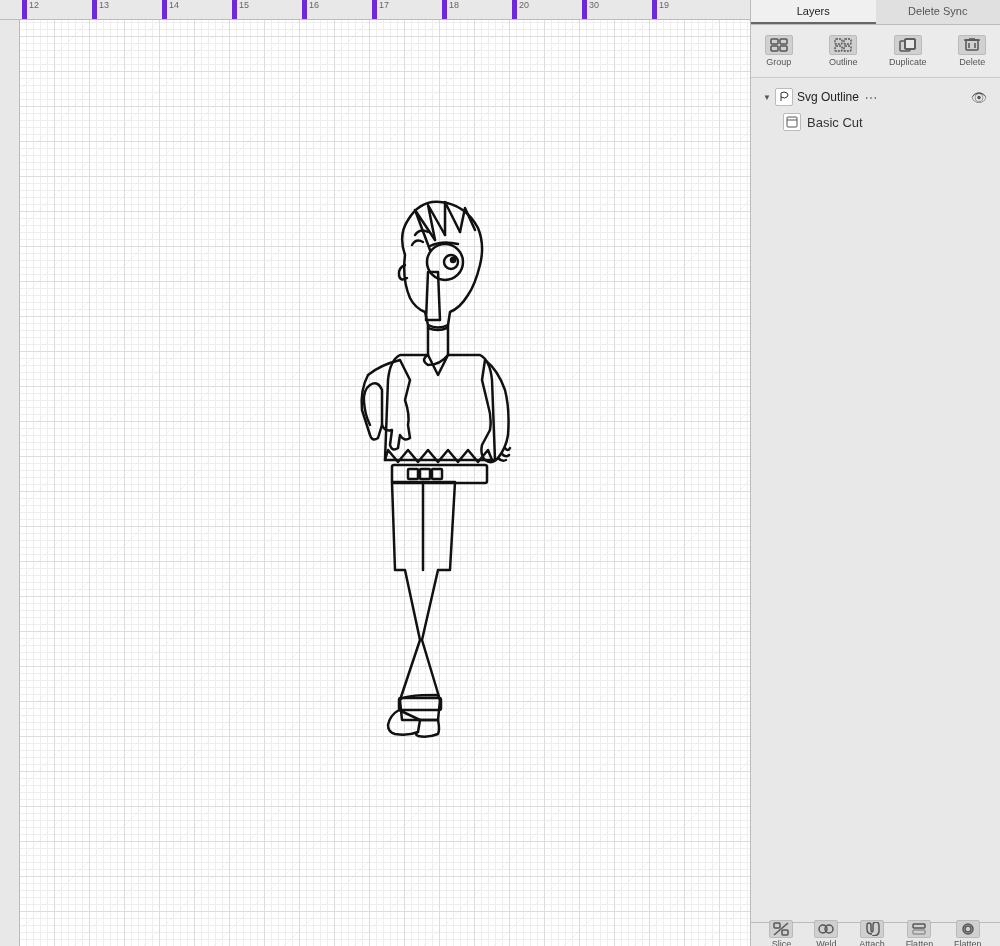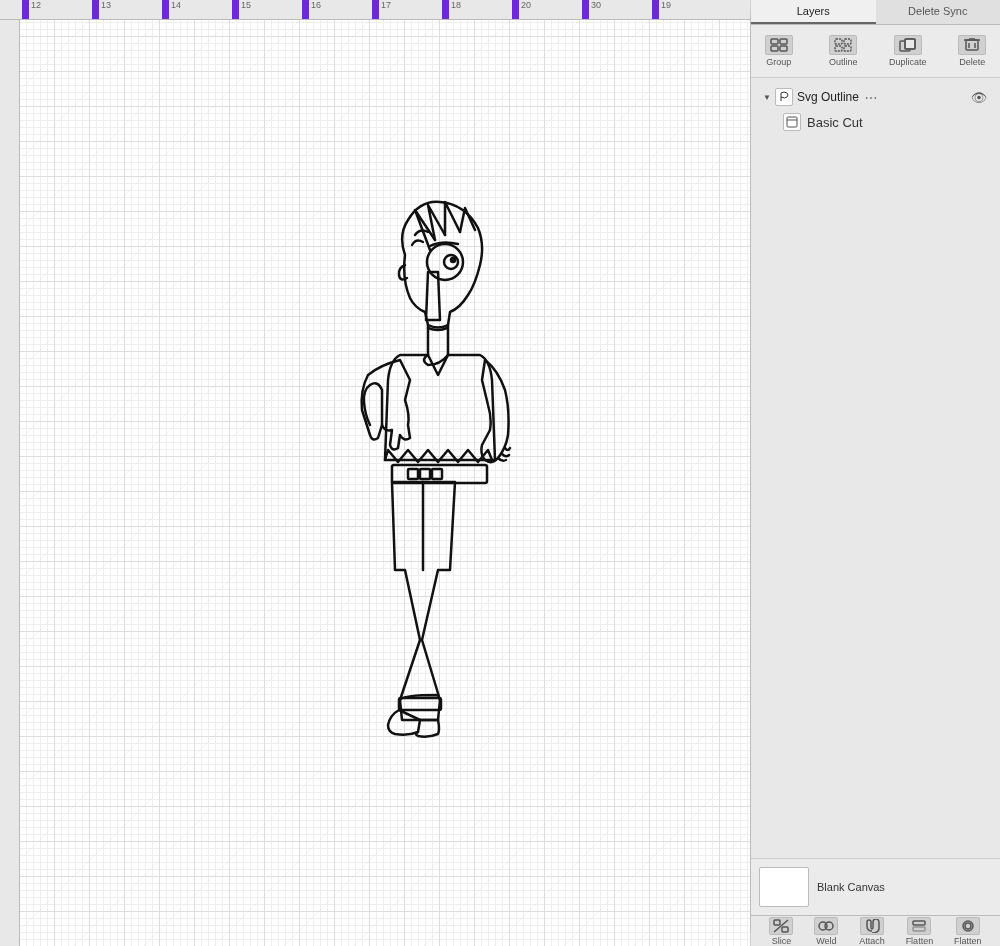--- a/index.html
+++ b/index.html
@@ -26,21 +26,21 @@
       background: #e8e8e8;
       border-bottom: 1px solid #bbb;
       position: relative;
       overflow: hidden;
     }
     .ruler-mark {
       position: absolute;
       top: 0;
       font-size: 9px;
       color: #666;
-      border-left: 7px solid #6d28d9;
+      border-left: 5px solid #6d28d9;
       padding-left: 2px;
       height: 100%;
     }
 
     .grid-bg {
       position: absolute;
       top: 0; left: 0; right: 0; bottom: 0;
       background-image:
         repeating-linear-gradient(0deg, transparent, transparent 34px, #ddd 34px, #ddd 35px),
         repeating-linear-gradient(90deg, transparent, transparent 34px, #ddd 34px, #ddd 35px),
@@ -64,21 +64,20 @@
       height: 640px;
     }
 
     
     #right-panel {
       width: 250px;
       background: #e8e8e8;
       border-left: 1px solid #bbb;
       display: flex;
       flex-direction: column;
-      border-radius: 18px;
     }
 
     
     #panel-tabs {
       display: flex;
       border-bottom: 1px solid #bbb;
       background: #e0e0e0;
     }
     .panel-tab {
       flex: 1;
@@ -207,21 +206,21 @@
     .blank-thumb {
       width: 50px;
       height: 40px;
       background: white;
       border: 1px solid #bbb;
       border-radius: 2px;
     }
 
     
     #bottom-toolbar {
-      height: 31px;
+      height: 24px;
       background: #e8e8e8;
       border-top: 1px solid #bbb;
       display: flex;
       align-items: center;
       justify-content: space-around;
       padding: 0 8px;
     }
     .bottom-btn {
       display: flex;
       flex-direction: column;
@@ -451,24 +450,20 @@
             <svg width="14" height="14" viewBox="0 0 14 14" fill="none" stroke="#555" stroke-width="1">
               <rect x="2" y="2" width="10" height="10" rx="1"></rect>
               <line x1="2" y1="5" x2="12" y2="5"></line>
             </svg>
           </div>
           <span>Basic Cut</span>
         </div>
       </div>
     </div>
 
-    <div id="blank-canvas-section">
-      <div class="blank-thumb"></div>
-      <span>Blank Canvas</span>
-    </div>
 
     <div id="bottom-toolbar">
       <div class="bottom-btn">
         <div class="bottom-btn-icon">
           <svg width="16" height="14" viewBox="0 0 16 14" fill="none" stroke="#555" stroke-width="1.5">
             <line x1="1" y1="13" x2="15" y2="1"></line>
             <rect x="1" y="1" width="6" height="5" rx="1"></rect>
             <rect x="9" y="8" width="6" height="5" rx="1"></rect>
           </svg>
         </div>

